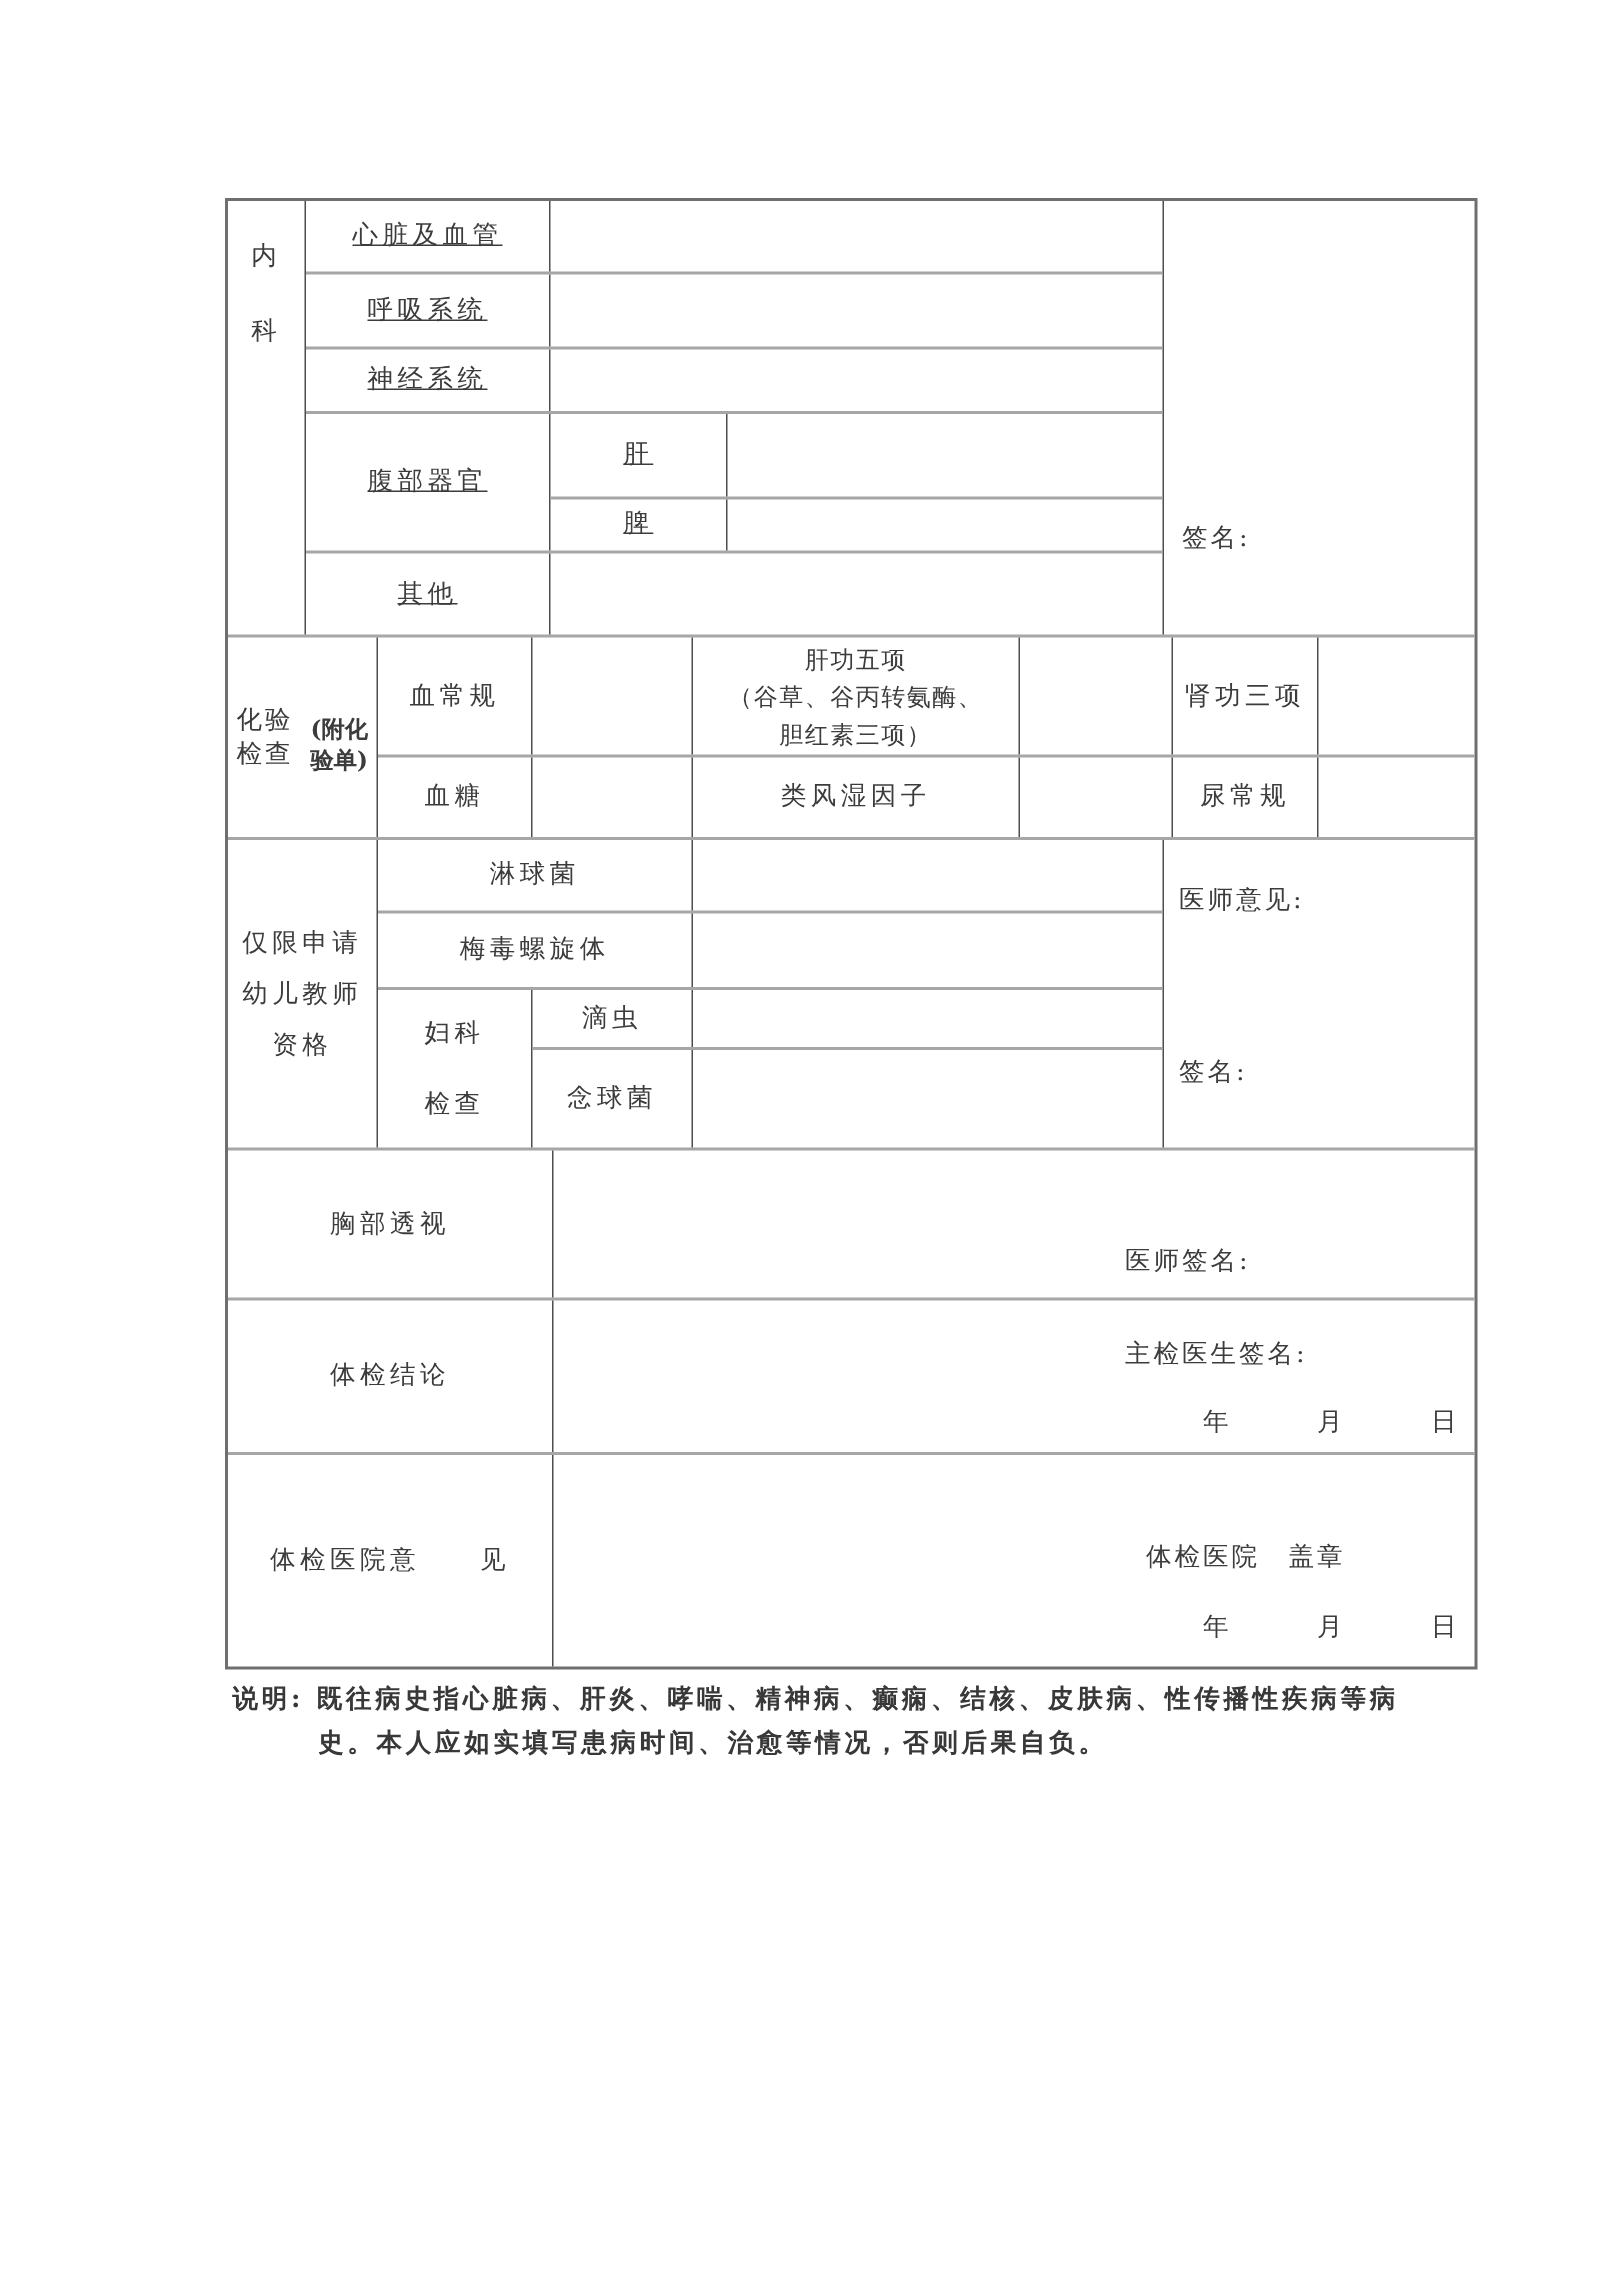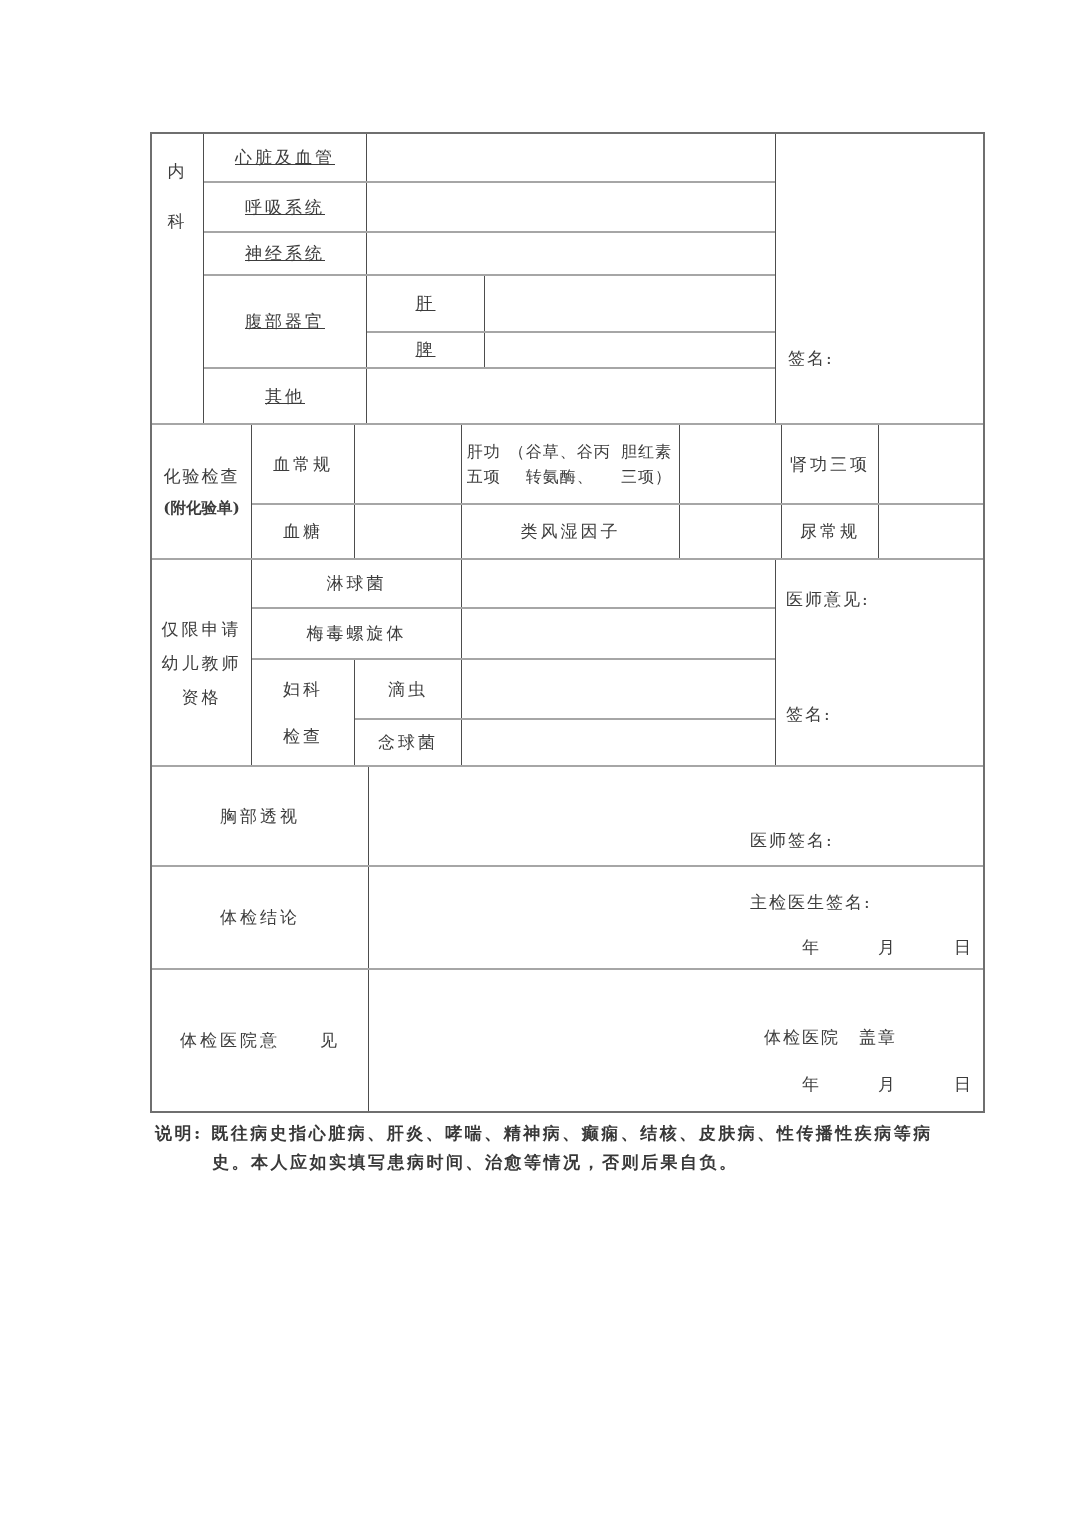--- a/index.html
+++ b/index.html
@@ -34,27 +34,27 @@
   .rowA{display:flex;box-sizing:border-box;}
   .lblA{width:163px;}
   .valA{flex:1 1 auto;}
   .abSub{flex:1 1 auto;display:flex;flex-direction:column;}
   .abRow{display:flex;flex:1 1 auto;box-sizing:border-box;}
   .abLbl{width:118px;}
   .signColA{width:207px;box-sizing:border-box;display:block;
     padding:213px 0 0 12px;font-size:17px;letter-spacing:2px;}
   
   .secB{height:135px;}
-  .labCol{width:100px;flex-direction:column;letter-spacing:0;}
+  .labCol{width:100px;flex-direction:row;letter-spacing:0;}
   .labCol .l1{letter-spacing:2px;}
   .labCol .l2{font-weight:bold;font-size:15.5px;margin-top:10px;}
   .rowB{display:flex;box-sizing:border-box;}
   .bc1{width:103px;}
   .bc2{width:107px;}
-  .bc3{width:218px;font-size:16px;letter-spacing:1px;line-height:25px;flex-direction:row;}
+  .bc3{width:218px;font-size:16px;letter-spacing:1px;line-height:25px;flex-direction:column;}
   .bc4{width:102px;}
   .bc5{width:97px;}
   .bc6{flex:1 1 auto;}
   
   .secC{height:207px;}
   .kgCol{width:100px;flex-direction:column;line-height:34px;}
   .kgMain{flex:1 1 auto;}
   .rowC{display:flex;box-sizing:border-box;}
   .kgLblWide{width:210px;}
   .gynLbl{width:103px;flex-direction:column;line-height:47px;text-align:center;}
@@ -171,21 +171,21 @@
       <div class="rowC bb" style="height:51px">
         <div class="cell kgLblWide br">梅毒螺旋体</div>
         <div class="cell kgVal"></div>
       </div>
       <div class="rowC grow">
         <div class="cell col gynLbl br">
           <div>妇科</div>
           <div>检查</div>
         </div>
         <div class="col grow">
-          <div class="rowC bb" style="height:60px">
+          <div class="rowC bb" style="height:40px">
             <div class="cell gynSub br">滴虫</div>
             <div class="cell kgVal"></div>
           </div>
           <div class="rowC grow">
             <div class="cell gynSub br">念球菌</div>
             <div class="cell kgVal"></div>
           </div>
         </div>
       </div>
     </div>

